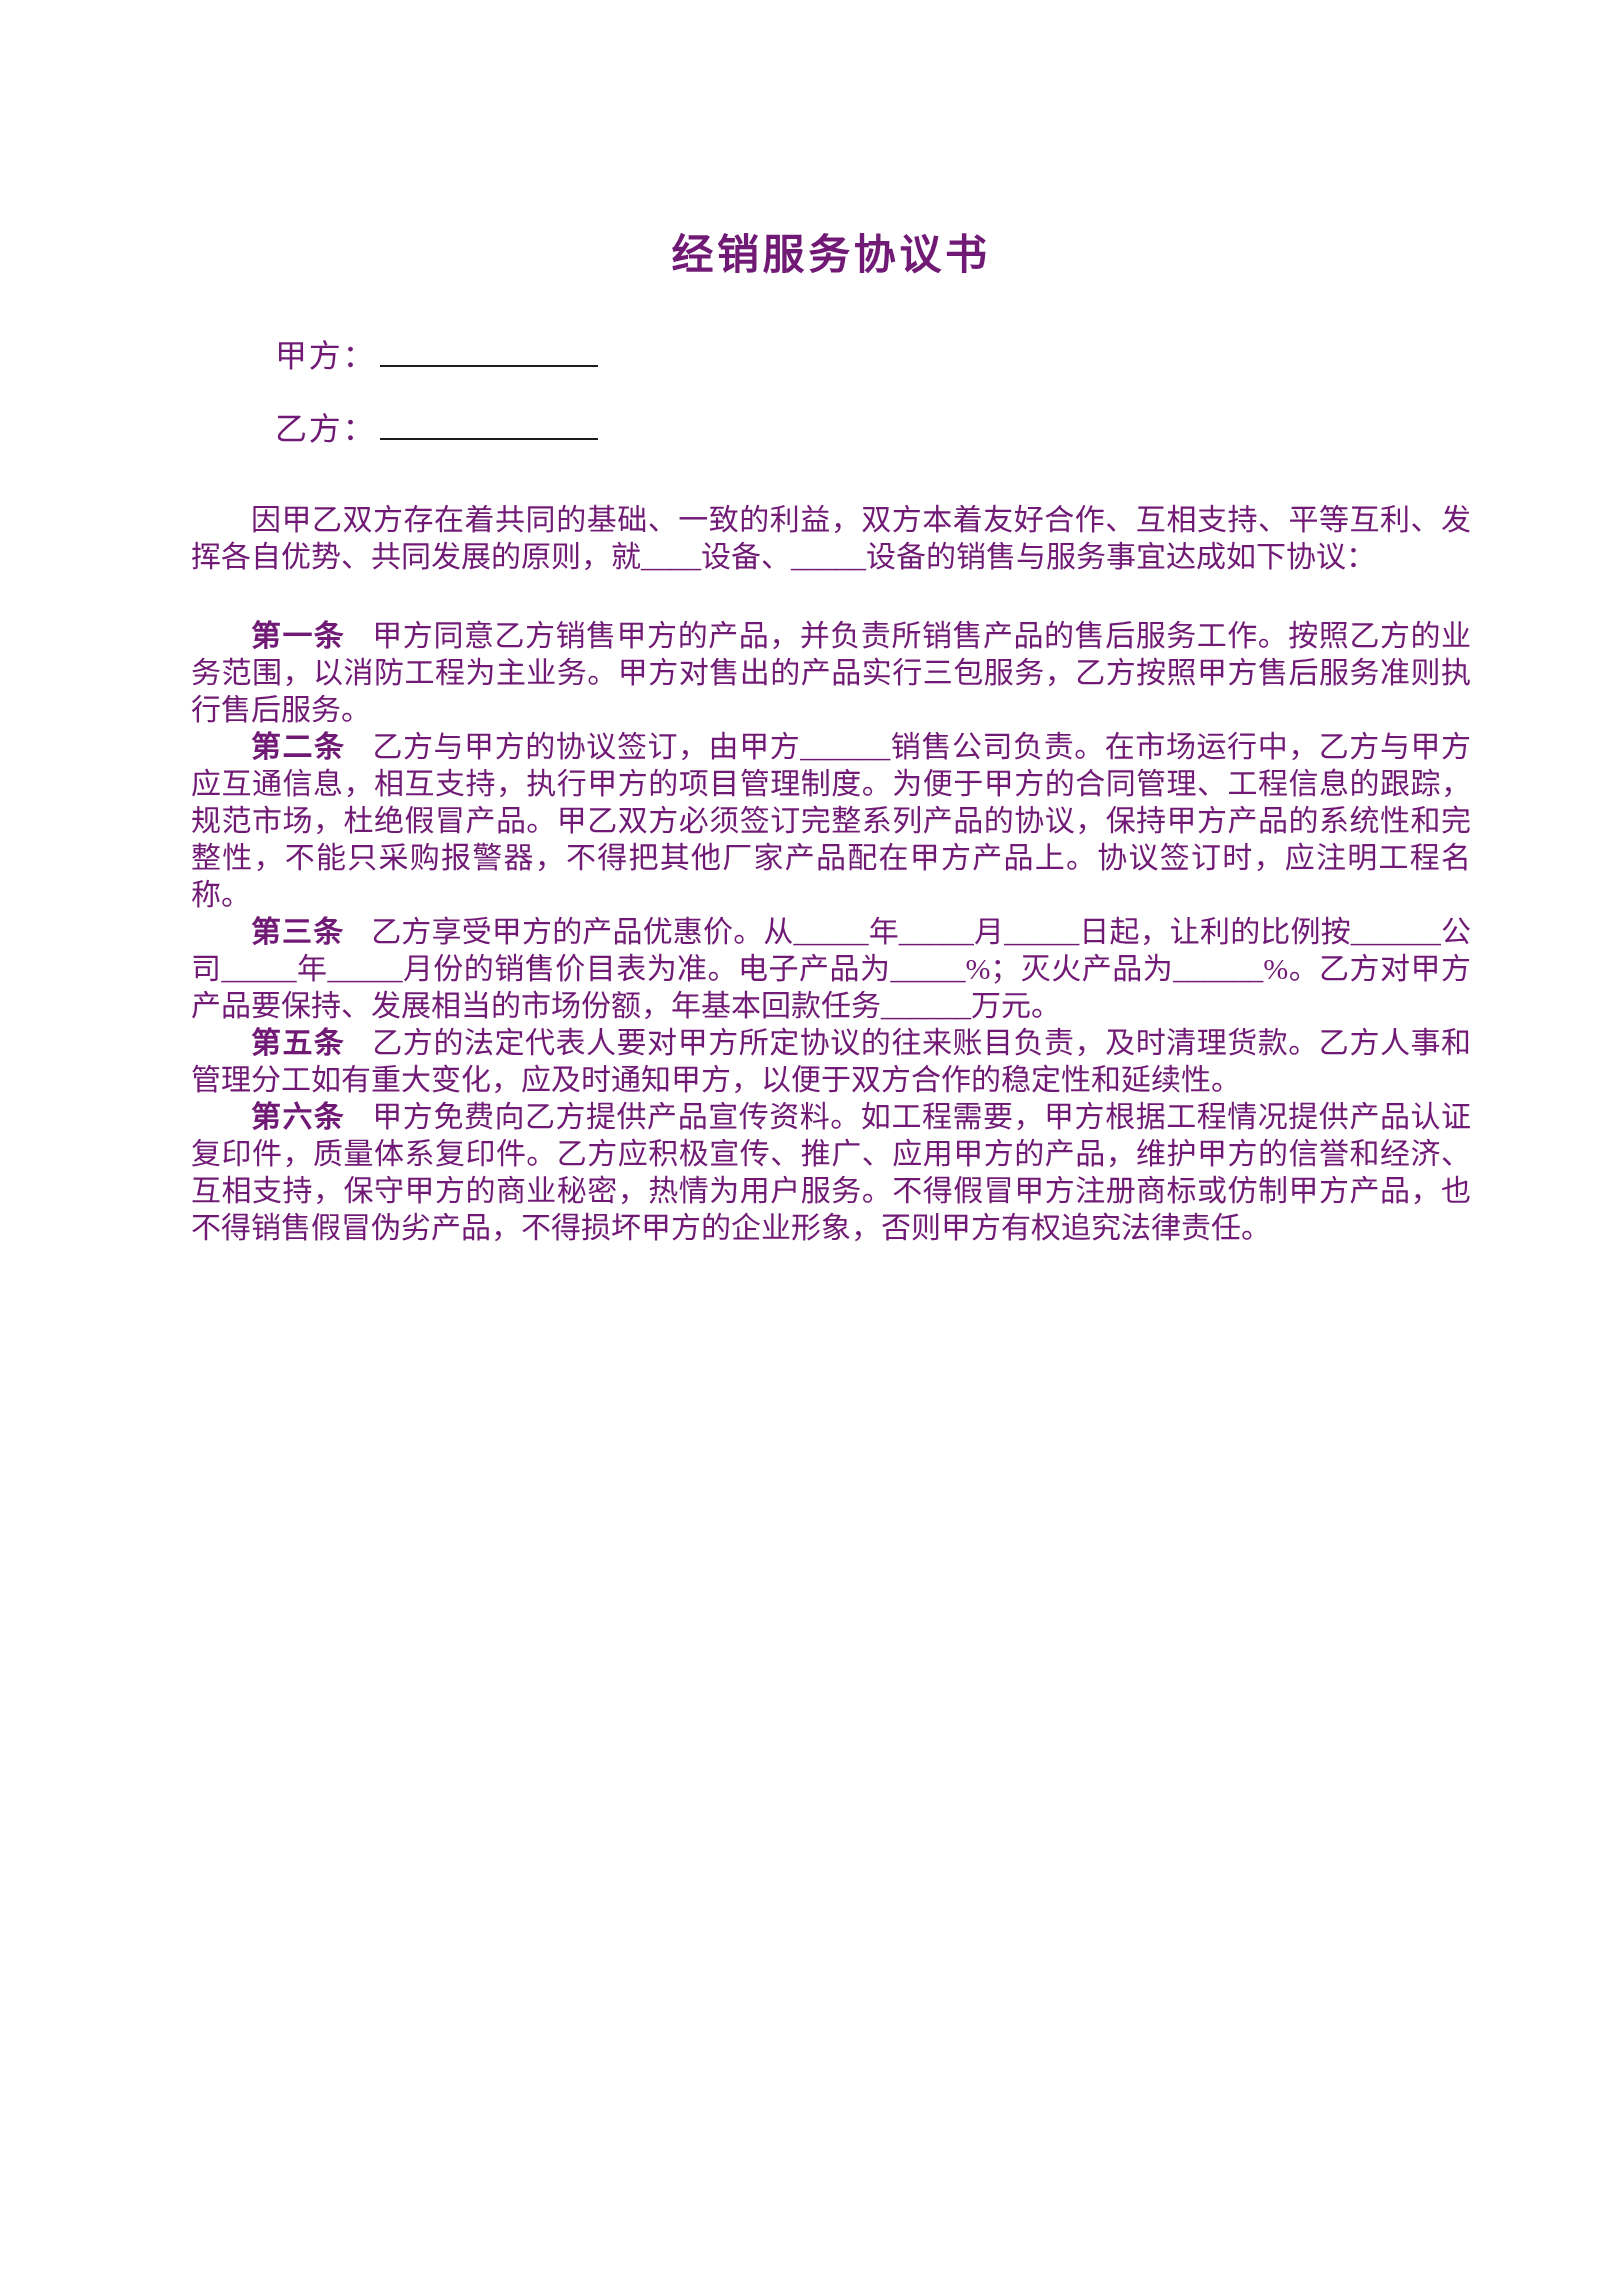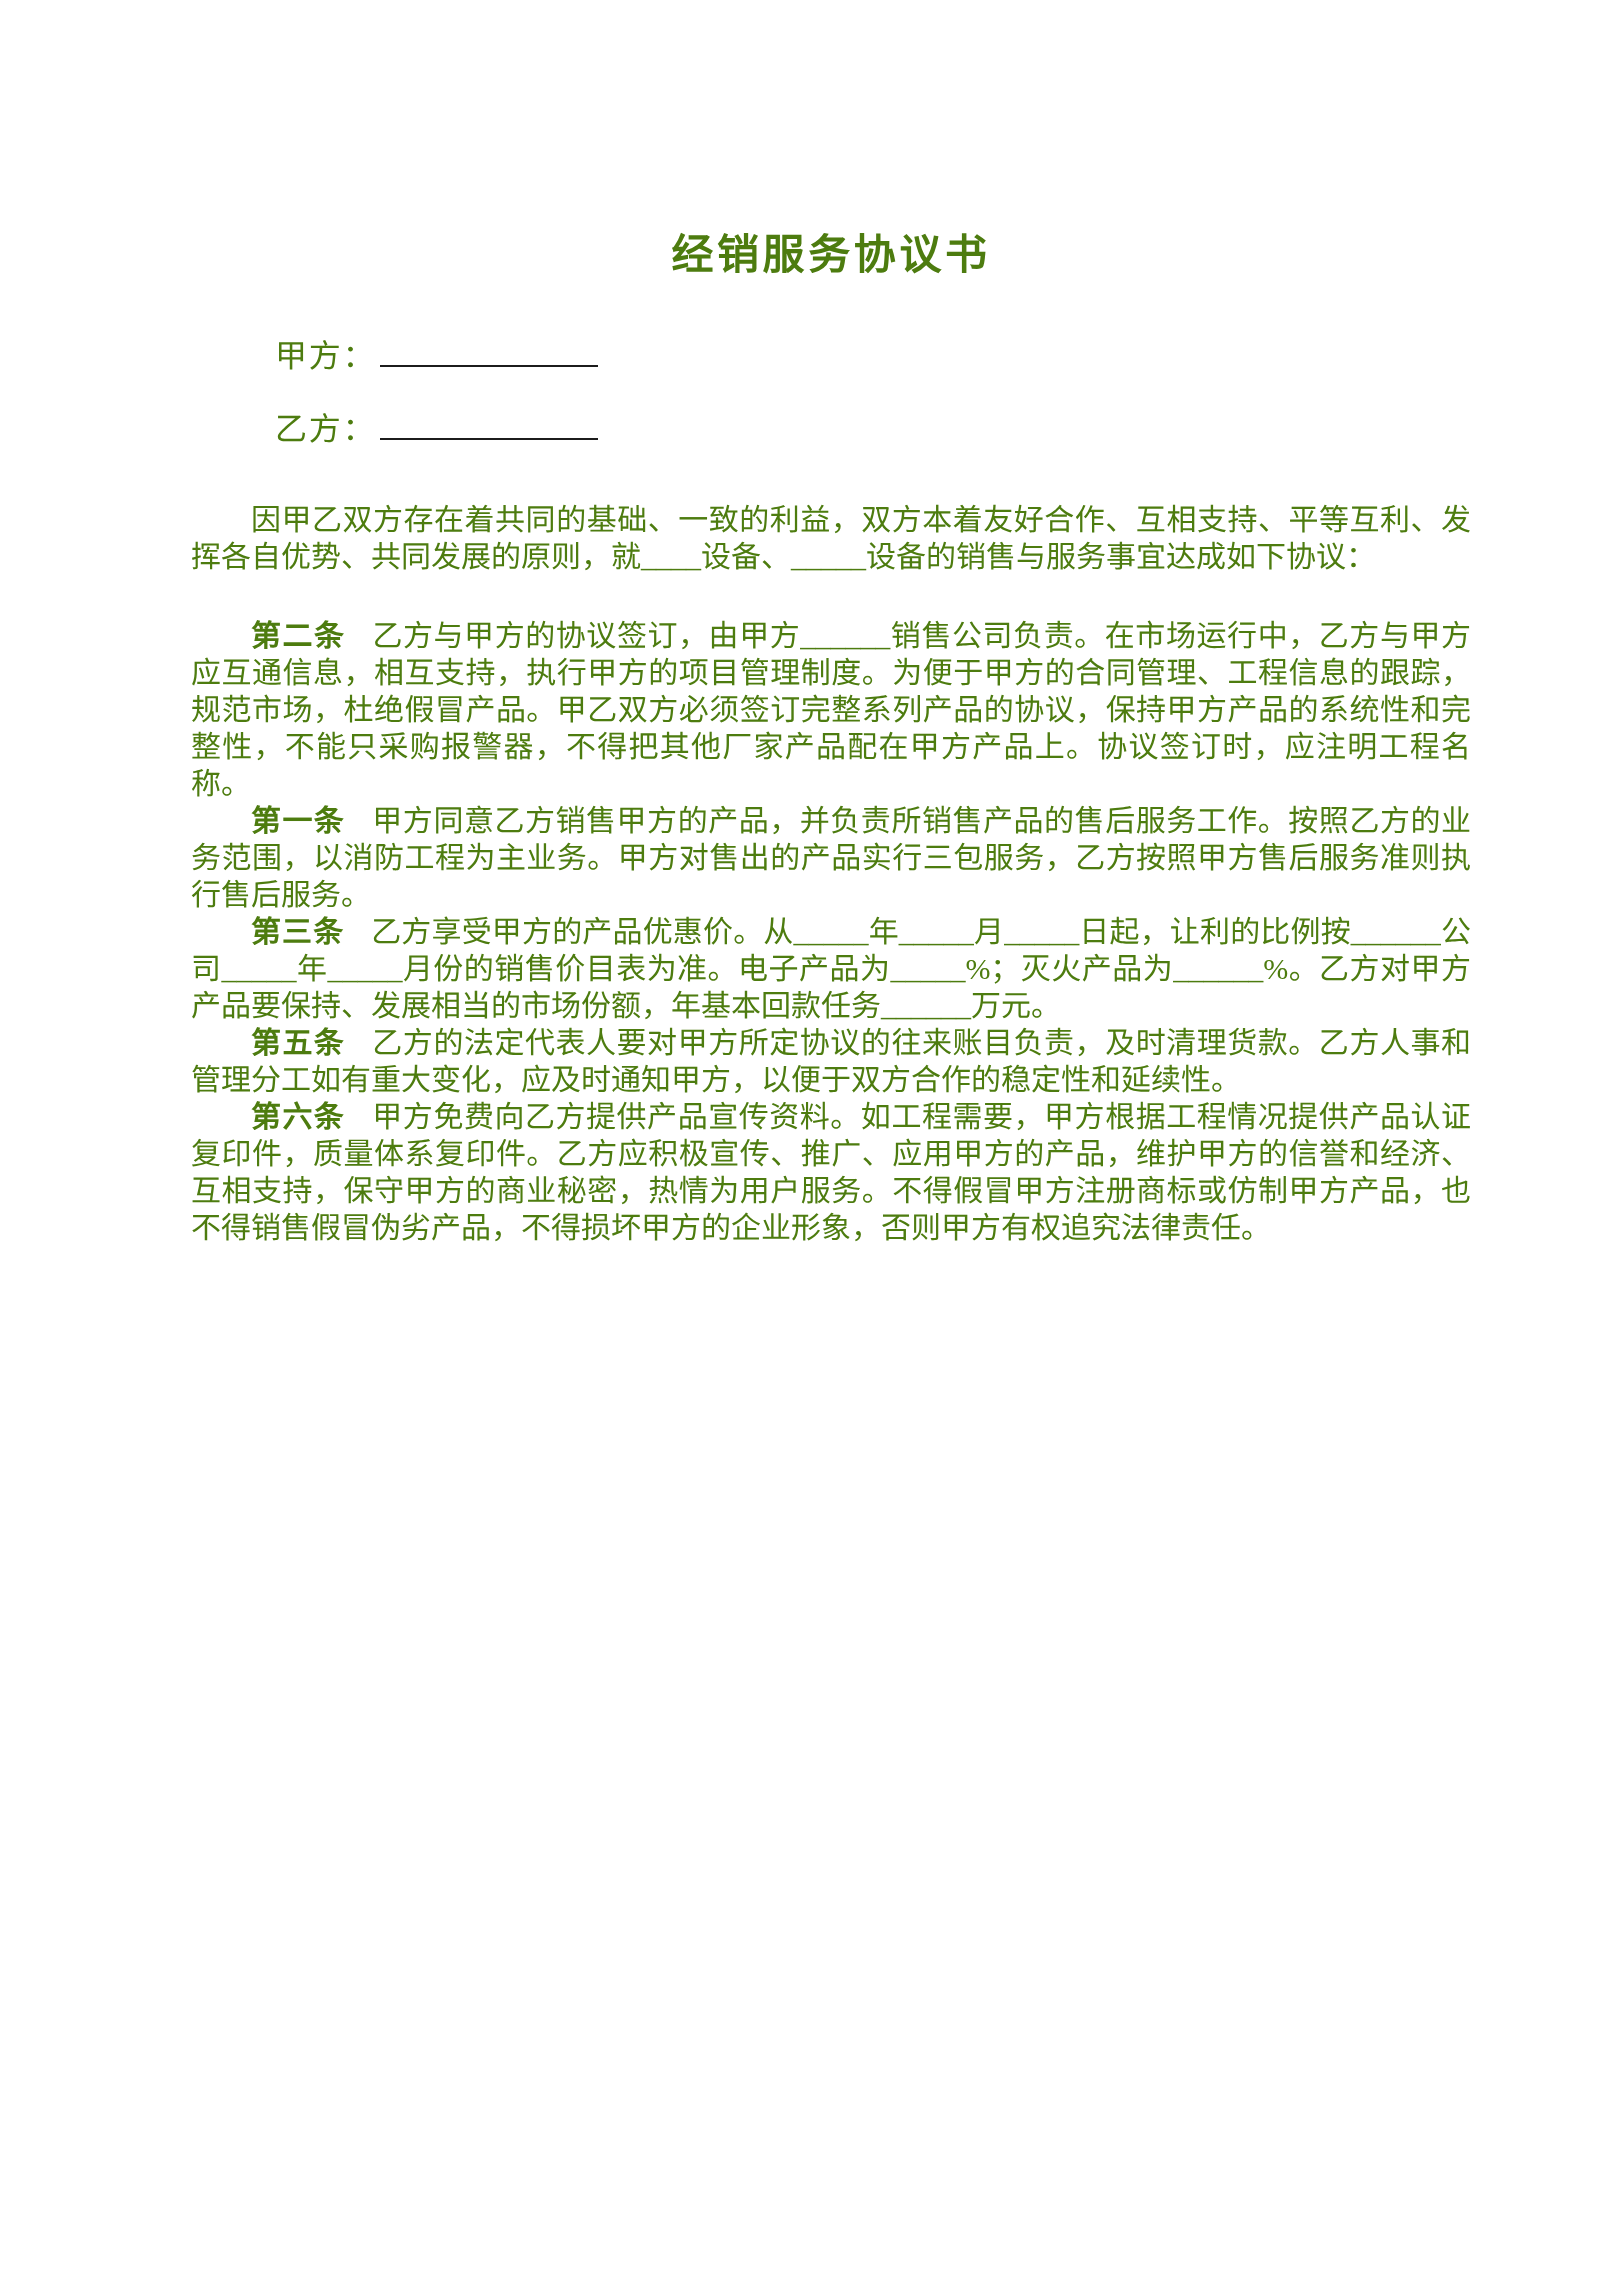--- a/index.html
+++ b/index.html
@@ -9,21 +9,21 @@
   }
   .page {
     position: relative;
     width: 1623px;
     height: 2294px;
     margin: 0 auto;
     background: #ffffff;
     box-sizing: border-box;
     padding: 229px 152px 0 191px;
     font-family: "Liberation Serif", "DejaVu Serif", serif;
-    color: #4d7c0f;
+    color: #701a75;
     overflow: hidden;
   }
   .doc-title {
     font-family: "Liberation Sans", "DejaVu Sans", sans-serif;
     font-size: 42px;
     font-weight: 700;
     line-height: 51px;
     letter-spacing: 3.6px;
     text-align: center;
     margin: 0 0 40px 0;
@@ -79,23 +79,23 @@
     <div class="party-row">
       <span class="party-label">甲方：</span><span class="party-blank"></span>
     </div>
     <div class="party-row">
       <span class="party-label">乙方：</span><span class="party-blank"></span>
     </div>
   </div>
 
   <p class="para intro-para">因甲乙双方存在着共同的基础、一致的利益，双方本着友好合作、互相支持、平等互利、发挥各自优势、共同发展的原则，就____设备、_____设备的销售与服务事宜达成如下协议：</p>
 
+  <p class="para"><span class="clause-label">第一条</span><span>甲方同意乙方销售甲方的产品，并负责所销售产品的售后服务工作。按照乙方的业务范围，以消防工程为主业务。甲方对售出的产品实行三包服务，乙方按照甲方售后服务准则执行售后服务。</span></p>
+
   <p class="para"><span class="clause-label">第二条</span><span>乙方与甲方的协议签订，由甲方______销售公司负责。在市场运行中，乙方与甲方应互通信息，相互支持，执行甲方的项目管理制度。为便于甲方的合同管理、工程信息的跟踪，规范市场，杜绝假冒产品。甲乙双方必须签订完整系列产品的协议，保持甲方产品的系统性和完整性，不能只采购报警器，不得把其他厂家产品配在甲方产品上。协议签订时，应注明工程名称。</span></p>
-
-  <p class="para"><span class="clause-label">第一条</span><span>甲方同意乙方销售甲方的产品，并负责所销售产品的售后服务工作。按照乙方的业务范围，以消防工程为主业务。甲方对售出的产品实行三包服务，乙方按照甲方售后服务准则执行售后服务。</span></p>
 
   <p class="para"><span class="clause-label">第三条</span><span>乙方享受甲方的产品优惠价。从_____年_____月_____日起，让利的比例按______公司_____年_____月份的销售价目表为准。电子产品为_____%；灭火产品为______%。乙方对甲方产品要保持、发展相当的市场份额，年基本回款任务______万元。</span></p>
 
 
 
   <p class="para"><span class="clause-label">第五条</span><span>乙方的法定代表人要对甲方所定协议的往来账目负责，及时清理货款。乙方人事和管理分工如有重大变化，应及时通知甲方，以便于双方合作的稳定性和延续性。</span></p>
 
   <p class="para"><span class="clause-label">第六条</span><span>甲方免费向乙方提供产品宣传资料。如工程需要，甲方根据工程情况提供产品认证复印件，质量体系复印件。乙方应积极宣传、推广、应用甲方的产品，维护甲方的信誉和经济、互相支持，保守甲方的商业秘密，热情为用户服务。不得假冒甲方注册商标或仿制甲方产品，也不得销售假冒伪劣产品，不得损坏甲方的企业形象，否则甲方有权追究法律责任。</span></p>
 
 </div>

